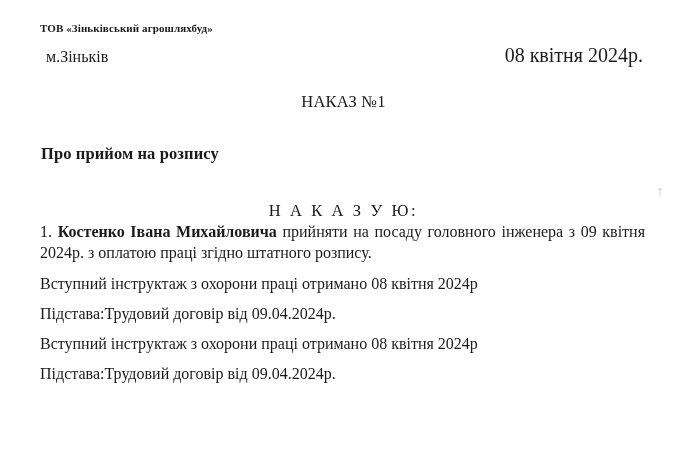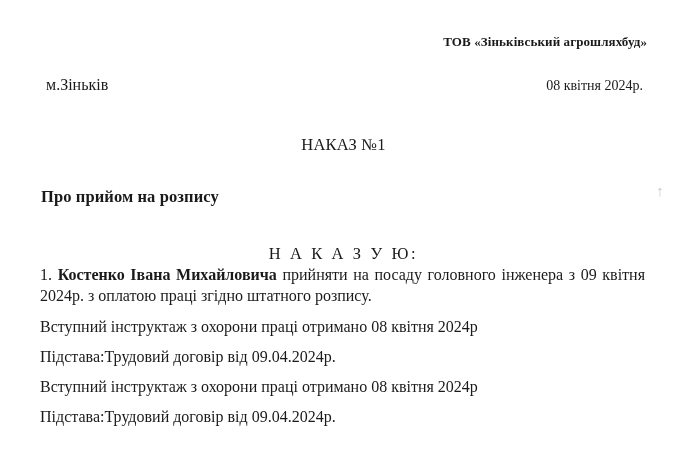--- a/index.html
+++ b/index.html
@@ -16,46 +16,46 @@
     overflow: hidden;
   }
   .page {
     position: relative;
     width: 691px;
     height: 460px;
     box-sizing: border-box;
     padding: 10px 44px 0 40px;
   }
   .org-title {
-    text-align: right;
-    font-size: 13px;
+    text-align: left;
+    font-size: 11px;
     font-weight: 700;
     letter-spacing: 0.1px;
-    margin-top: 24px;
+    margin-top: 12px;
     margin-bottom: 0;
   }
   .meta-row {
     display: flex;
     justify-content: space-between;
     align-items: baseline;
     font-size: 16px;
-    margin-top: 26px;
+    margin-top: 10px;
     padding-left: 6px;
     padding-right: 4px;
   }
   .meta-city {
     font-size: 16px;
   }
   .meta-date {
-    font-size: 14px;
+    font-size: 20px;
   }
   .doc-number {
     text-align: center;
     font-size: 16.5px;
-    margin-top: 41px;
+    margin-top: 25px;
     letter-spacing: 0.2px;
   }
   .subject {
     font-size: 16.5px;
     font-weight: 700;
     margin-top: 32px;
     padding-left: 1px;
     letter-spacing: 0.1px;
   }
   .order-word {

